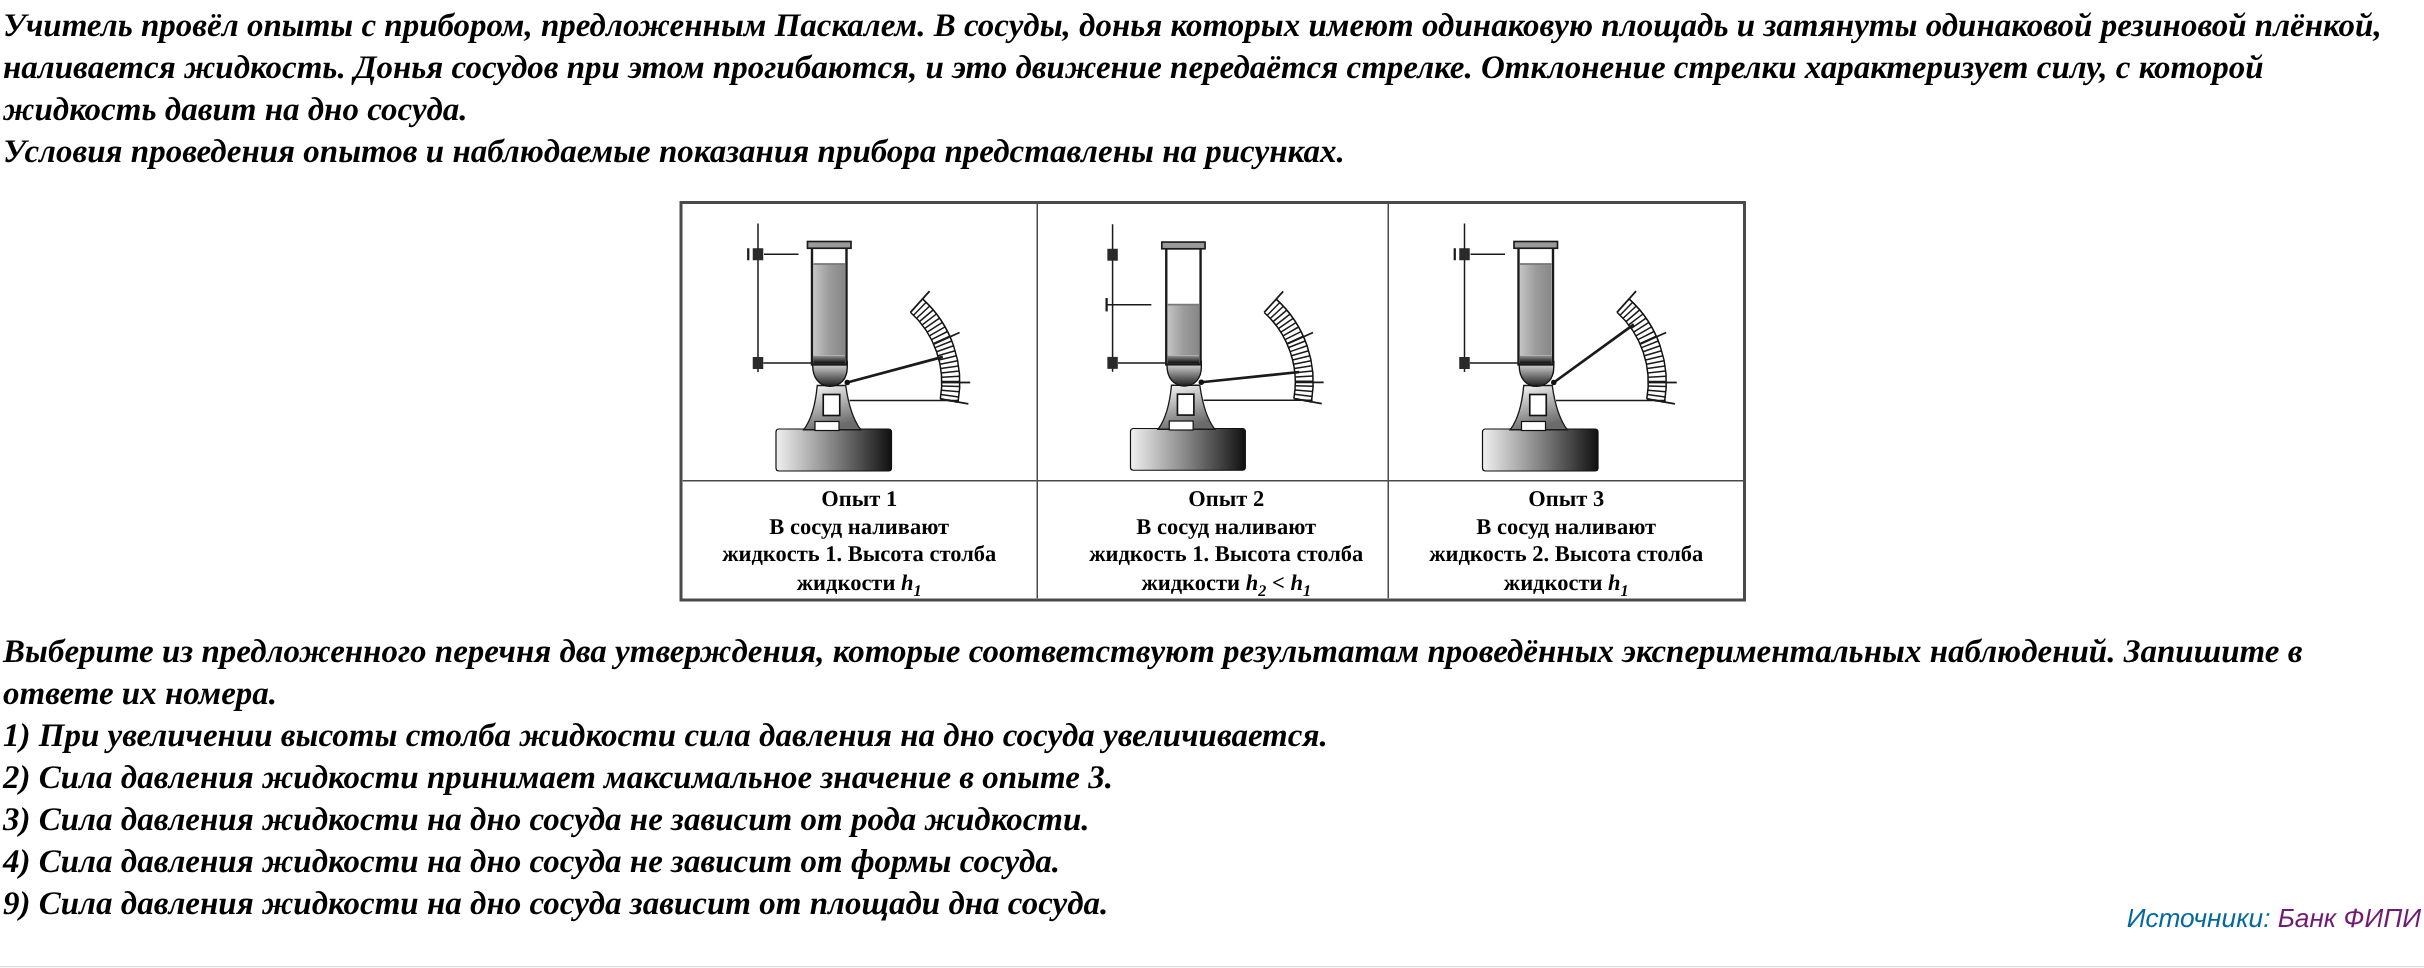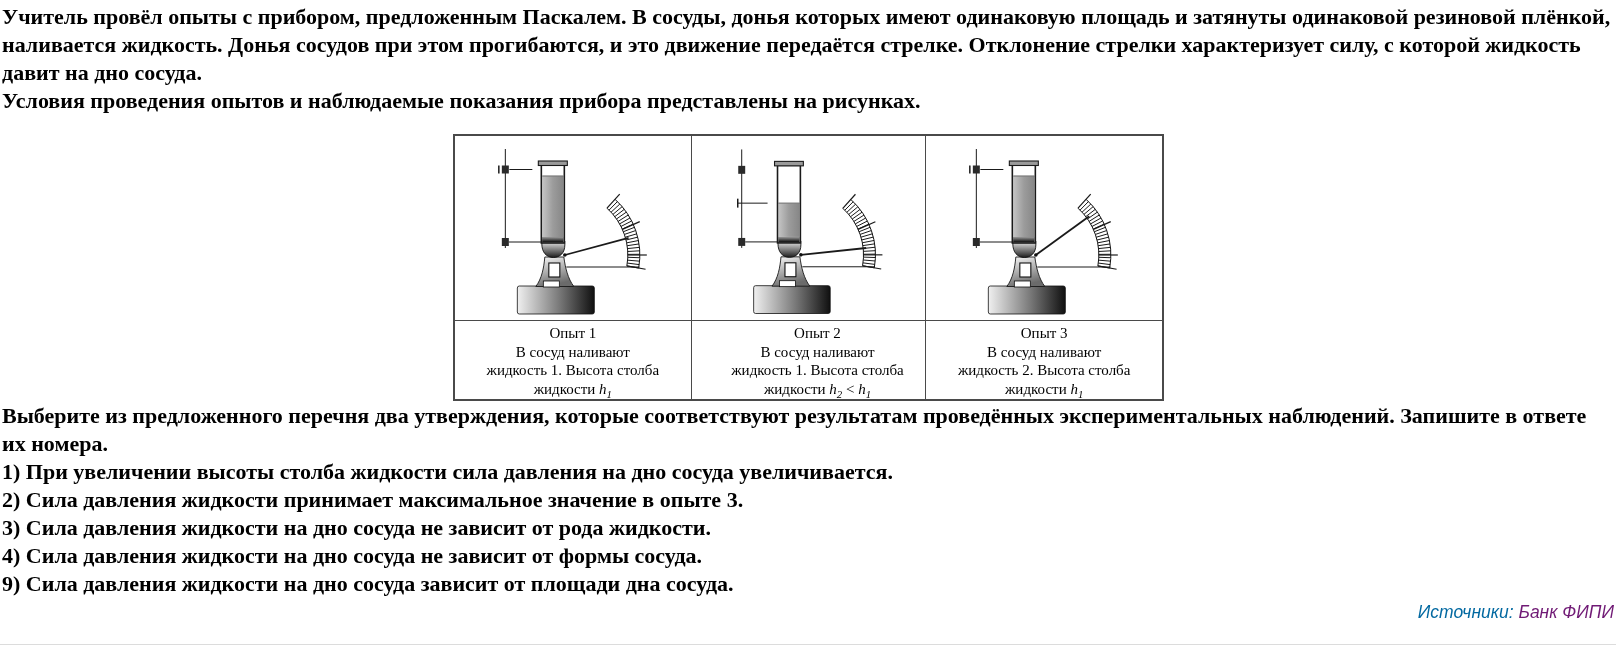--- a/index.html
+++ b/index.html
@@ -2,33 +2,33 @@
 <html><head>
 <meta charset="utf-8">
 <style>
   html,body{margin:0;padding:0;background:#fff;}
   body{position:relative;width:1616px;height:645px;overflow:hidden;
        font-family:"Liberation Serif",serif;color:#000;}
 
   
   .textblock{position:absolute;left:2px;width:1612px;font-size:22px;line-height:28px;
              font-weight:bold;letter-spacing:0;}
-  .textblock p{margin:0;}
+  .textblock p{margin:0;font-style:italic;}
   #intro{top:3px;}
-  #task{top:402px;}
+  #task{top:420px;}
 
   
   #figure{position:absolute;left:453px;top:134px;width:707px;height:263px;
           border:2px solid #4a4a4a;background:#fff;
           display:grid;grid-template-columns:1fr 1fr 1fr;grid-template-rows:184px 1fr;}
   .imgcell{position:relative;}
   .imgcell.mid{border-left:1.5px solid #4a4a4a;border-right:1.5px solid #4a4a4a;}
   .imgcell svg{display:block;width:100%;height:100%;}
   .capcell{border-top:1.5px solid #4a4a4a;text-align:center;
-           font-size:15px;line-height:18.5px;padding-top:3px;font-weight:normal;}
+           font-size:15px;line-height:18.5px;padding-top:3px;font-weight:bold;}
   .capcell.mid{border-left:1.5px solid #4a4a4a;border-right:1.5px solid #4a4a4a;padding-left:18px;}
   .capcell div{margin:0;}
   .fit{font-style:italic;}
   .capcell sub{font-size:0.72em;font-style:italic;line-height:0;}
 
   
   #source{position:absolute;right:2px;top:602px;font-family:"Liberation Sans",sans-serif;
           font-style:italic;font-size:17.5px;white-space:nowrap;}
   #source .lbl{color:#0369a1;}
   #source .val{color:#701a75;text-align:right;}

